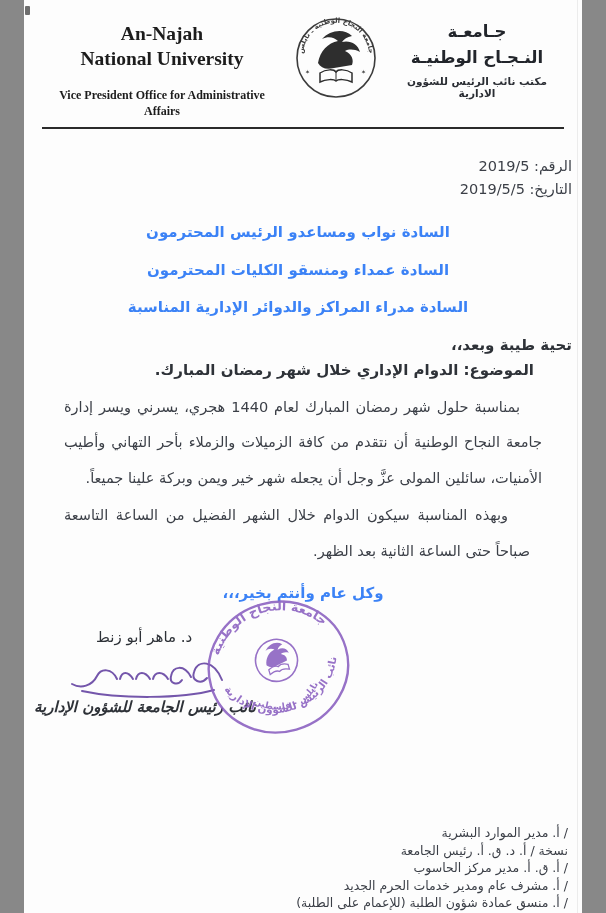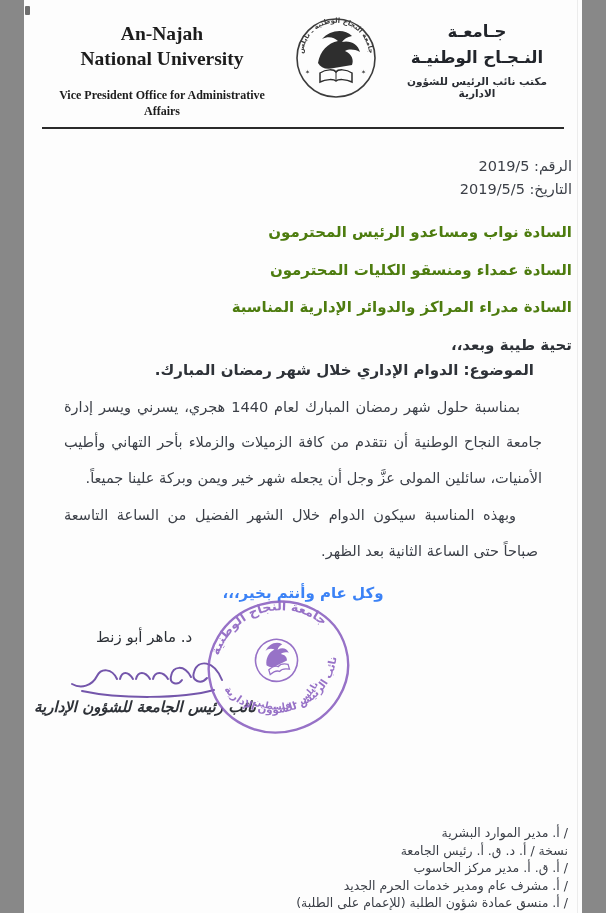--- a/index.html
+++ b/index.html
@@ -23,29 +23,29 @@
   .hdr-en .office{font-size:12px;font-weight:bold;line-height:1.35;margin-top:15px;padding:0 14px;}
   .hdr-logo{width:104px;display:flex;justify-content:center;padding-top:2px;}
   .hdr-ar{flex:1;direction:rtl;text-align:center;padding-top:6px;color:#22252b;}
   .hdr-ar .t{font-size:16.5px;font-weight:bold;line-height:1.55;letter-spacing:1px;}
   .hdr-ar .office{font-size:10.5px;font-weight:bold;margin-top:5px;color:#2a2d33;}
   .hdr-rule{border-top:2px solid #2b2b2b;margin:8px 18px 0 18px;}
 
   
   .meta{direction:rtl;text-align:right;padding:26px 10px 0 0;font-size:14.5px;line-height:1.55;color:#3b3f47;}
   .meta .num{direction:ltr;display:inline-block;}
-  .recipients{direction:rtl;text-align:right;padding:14px 10px 0 0;font-size:15px;font-weight:bold;
-    line-height:2.5;color:#4d7c0f;}
+  .recipients{direction:rtl;text-align:center;padding:14px 10px 0 0;font-size:15px;font-weight:bold;
+    line-height:2.5;color:#3b82f6;}
   .greeting{direction:rtl;text-align:right;padding:9px 10px 0 0;font-size:15px;font-weight:bold;color:#2e3238;}
   .subject{direction:rtl;text-align:right;padding:7px 48px 0 0;font-size:15px;font-weight:bold;color:#2e3238;}
 
   
   .body-par{direction:rtl;text-align:justify;padding:0 40px;font-size:14.5px;line-height:2.45;color:#3b3f47;}
   .p1{margin:11px 0 0 0;text-indent:22px;}
-  .p2{margin:2px 4px 0 0;text-indent:22px;}
+  .p2{margin:2px 12px 0 0;text-indent:22px;}
   .closing{direction:rtl;text-align:center;margin-top:15px;font-size:15px;font-weight:bold;color:#3b82f6;}
 
   
   .sigzone{position:relative;height:128px;}
   .stamp{position:absolute;left:180px;top:-6px;transform:rotate(-16deg);opacity:.88;z-index:2;}
   .signer-name{position:absolute;left:72px;top:26px;direction:rtl;font-size:15px;font-weight:normal;color:#2e3238;}
   .scribble{position:absolute;left:40px;top:50px;z-index:1;}
   .signer-title{position:absolute;left:10px;top:96px;direction:rtl;font-size:15px;font-weight:bold;color:#2e3238;white-space:nowrap;font-style:italic;}
 
   

